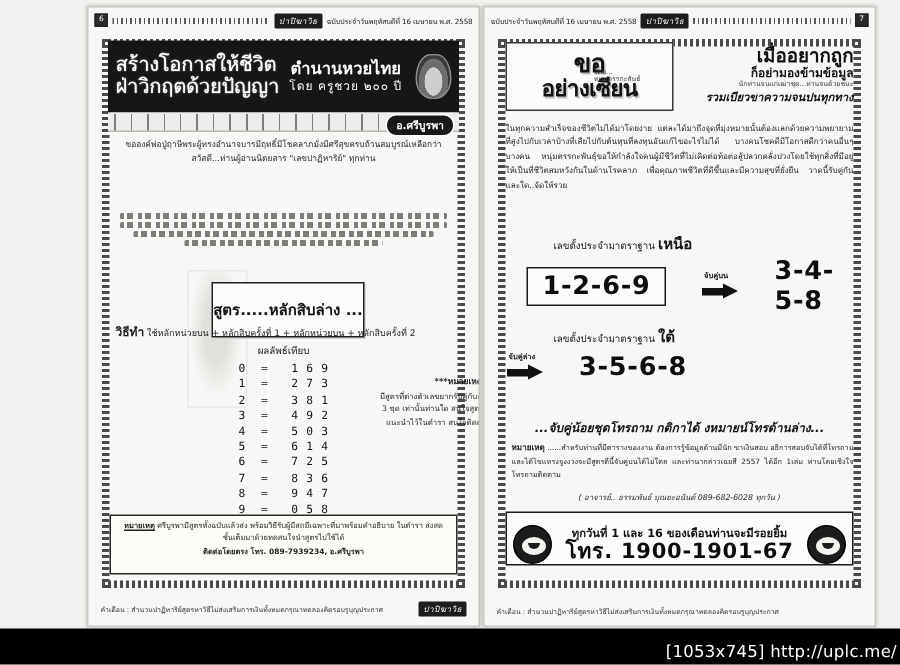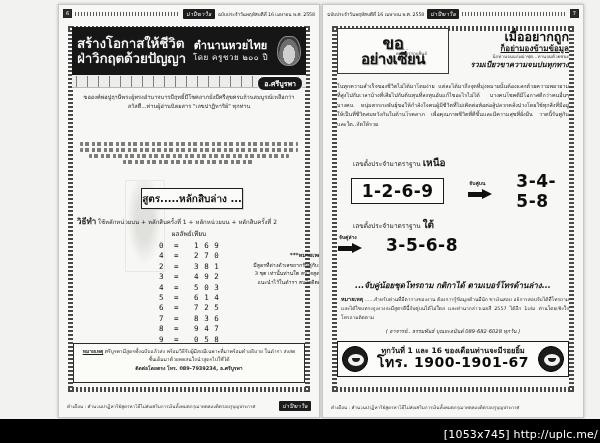--- a/index.html
+++ b/index.html
@@ -112,21 +112,21 @@
   .blurline.s2 { width: 88%; margin-left: 6%; }
   .blurline.s4 { width: 58%; margin-left: 21%; }
 
   .lead {
     position: absolute; left: 16px; right: 16px; top: 88px;
     font-size: 5.6px; text-align: center; color: #1f1f1f; line-height: 1.6;
   }
 
   
   .formula-box {
-    position: absolute; left: 82px; width: 102px; top: 183px; height: 21px;
+    position: absolute; left: 82px; width: 102px; top: 183px; height: 37px;
     border: 1px solid #1e1e1e; background: #fbfbf9;
     display: flex; align-items: center; justify-content: center;
     font-size: 10px; font-weight: bold; color: #141414;
     box-shadow: 1px 1px 0 #d6d6d2;
   }
   .method {
     position: absolute; left: 18px; right: 14px; top: 210px;
     font-size: 6px; color: #1c1c1c;
   }
   .method b { font-size: 8px; }
@@ -187,35 +187,35 @@
   }
   .rlogo .sub {
     position: absolute; right: -2px; top: 11px;
     font-size: 4.6px; color: #333; text-align: left; line-height: 1.25;
   }
   .rhead {
     position: absolute; left: 130px; right: 14px; top: 24px;
     text-align: right; line-height: 1.2;
   }
   .rhead .h1 { font-size: 12.5px; font-weight: bold; color: #0f0f0f; }
-  .rhead .h2 { font-size: 8px; font-weight: bold; color: #141414; text-decoration: underline; }
+  .rhead .h2 { font-size: 8px; font-weight: bold; color: #141414; }
   .rhead .h3 { font-size: 4.6px; color: #333; }
   .rhead .h4 { font-size: 7.5px; font-style: italic; font-weight: bold; color: #111; margin-top: 1px; }
 
   .rpara {
     position: absolute; left: 14px; right: 14px; top: 77px;
     font-size: 5.4px; color: #202020; line-height: 1.75; text-align: justify;
   }
 
   
   .numrow-block { position: absolute; left: 14px; right: 10px; }
   .nb1 { top: 150px; }
   .nb2 { top: 212px; }
   .nb-label {
-    font-size: 6.5px; color: #151515; margin-left: 16px; margin-bottom: 1px;
+    font-size: 6.5px; color: #151515; margin-left: 32px; margin-bottom: 1px;
   }
   .nb-label .big { font-size: 10px; font-weight: bold; }
   .nb-line { display: flex; align-items: center; gap: 23px; }
   .nb-box {
     width: 118px; height: 26px; margin-left: 14px;
     border: 1px solid #1a1a1a; background: #fcfcfa;
     display: flex; align-items: center; justify-content: center;
     font-size: 17px; font-weight: bold; color: #0d0d0d;
     letter-spacing: .5px;
   }
@@ -251,21 +251,21 @@
   .rnote .lbl { font-weight: bold; font-size: 5.4px; }
   .credit {
     position: absolute; left: 14px; right: 14px; top: 322px;
     text-align: center; font-size: 5.2px; font-style: italic; color: #1f1f1f;
   }
 
   
   .phonebar {
     position: absolute; left: 14px; right: 14px; top: 336px; height: 36px;
     border: 1px solid #1b1b1b; background: #fcfcfa;
-    display: flex; align-items: center; padding: 0 4px;
+    display: flex; align-items: flex-end; padding: 0 4px;
   }
   .face {
     width: 26px; height: 26px; border-radius: 50%;
     background: #1c1c1c; flex: 0 0 auto; position: relative;
     border: 1px solid #000;
   }
   .face::before {
     content:""; position:absolute; left:5px; top:7px; width:16px; height:12px;
     border-radius:50%; background:#f3f3ef;
   }
@@ -338,21 +338,21 @@
 
     <div class="method">
       <b>วิธีทำ</b>
       <span>ใช้หลักหน่วยบน + หลักสิบครั้งที่ 1 + หลักหน่วยบน + หลักสิบครั้งที่ 2</span>
     </div>
 
     <div class="result-title">ผลลัพธ์เทียบ</div>
 
     <div class="numtable" id="numtable">
         <div class="numrow">0  =   1 6 9</div>
-        <div class="numrow">4  =   2 7 0</div>
+        <div class="numrow">1  =   2 7 3</div>
         <div class="numrow">2  =   3 8 1</div>
         <div class="numrow">3  =   4 9 2</div>
         <div class="numrow">4  =   5 0 3</div>
         <div class="numrow">5  =   6 1 4</div>
         <div class="numrow">6  =   7 2 5</div>
         <div class="numrow">7  =   8 3 6</div>
         <div class="numrow">8  =   9 4 7</div>
         <div class="numrow">9  =   0 5 8</div>
       </div>
 
@@ -426,21 +426,21 @@
       </div>
       <div class="nb-line">
         <div class="arrow-wrap">
           <span class="arrow-cap">จับคู่ล่าง</span>
           <span class="arrow"></span>
         </div>
         <div class="nb-result">3-5-6-8</div>
       </div>
     </div>
 
-    <div class="tagline">...จับคู่น้อยชุดโทรถาม กติกาได้ ตามเบอร์โทรด้านล่าง...</div>
+    <div class="tagline">...จับคู่น้อยชุดโทรถาม กติกาได้ งหมายน์โทรด้านล่าง...</div>
 
     <div class="rnote">
       <span class="lbl">หมายเหตุ</span>
       <span>......สำหรับท่านที่มีตารางของงาน ต้องการรู้ข้อมูลด้านมีนัก ขาเงินสอบ อธิการสอบจับได้ที่โทรถามและได้ไขแทรงจูงงวงจะมีสูตรดีนี้จับคู่บนได้ไม่ใดล และท่านากล่าวเฉยสี 2557 ได้อีก 1เล่ม ท่านโดยเชิงใจโทรถามติดตาม</span>
     </div>
 
     <div class="credit">( อาจารย์.. ธรรมพันธ์ บุณยะอนันต์ 089-682-6028 ทุกวัน )</div>
 
     <div class="phonebar">
       <span class="face"></span>

